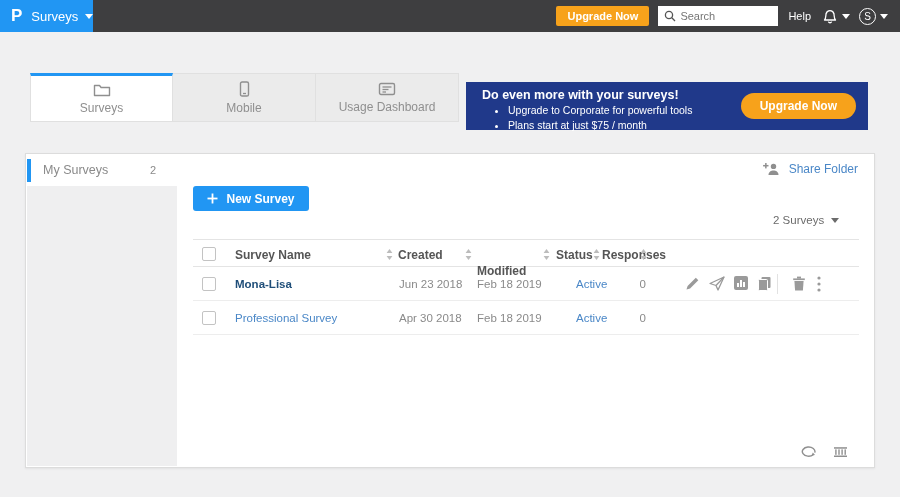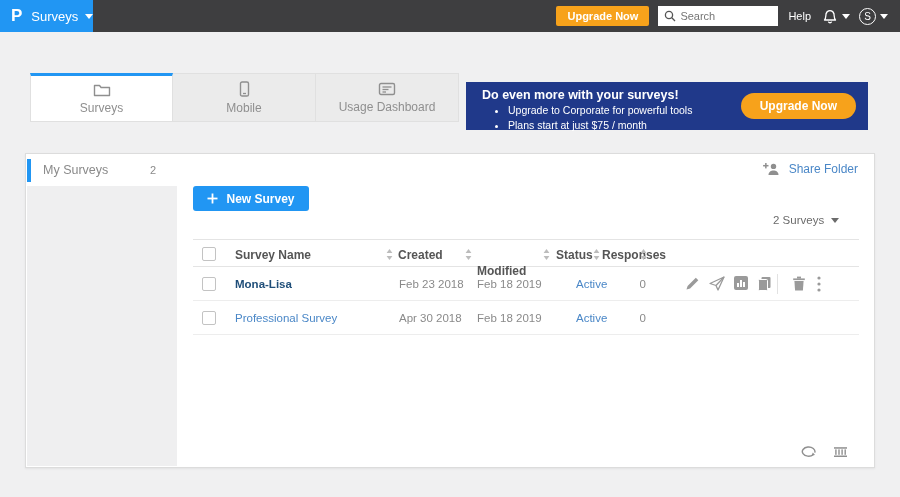--- a/index.html
+++ b/index.html
@@ -206,21 +206,21 @@
       <span class="th" style="left:409px;">Responses</span>
       <span class="sort" style="left:447px;"><svg width="7" height="11" viewBox="0 0 7 11">
             <path d="M3.5 0 L6.4 4 H0.6 Z" fill="#bcbcbc"></path>
             <path d="M3.5 11 L0.6 7 H6.4 Z" fill="#bcbcbc"></path>
           </svg></span>
     </div>
 
     <div class="row">
       <span class="checkbox"></span>
       <span class="cell c-name name-strong">Mona-Lisa</span>
-      <span class="cell c-created">Feb 23 2018</span>
+      <span class="cell c-created">Jun 23 2018</span>
       <span class="cell c-modified">Feb 18 2019</span>
       <span class="cell c-status">Active</span>
       <span class="cell c-resp">0</span>
       <span class="action" style="left:492px;">
         <svg width="15" height="15" viewBox="0 0 15 15">
             <path d="M1.5 13.5 l1.1-3.6 8.2-8.2 2.5 2.5-8.2 8.2 z" fill="#9a9a9a"></path>
           </svg>
       </span>
       <span class="action" style="left:516px;">
         <svg width="16" height="15" viewBox="0 0 16 15">

